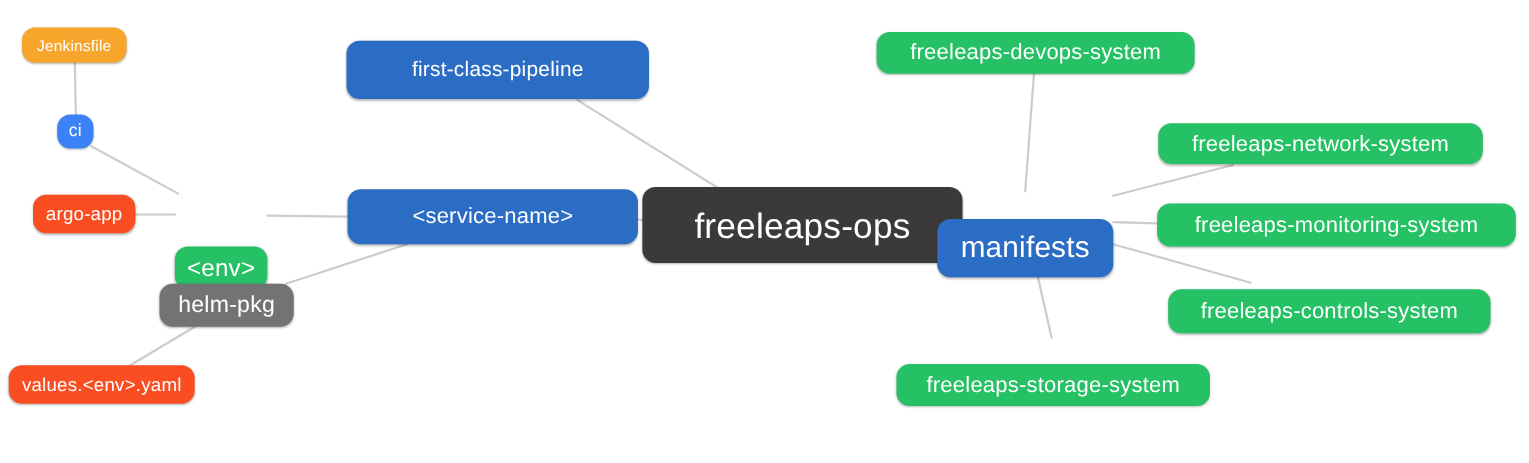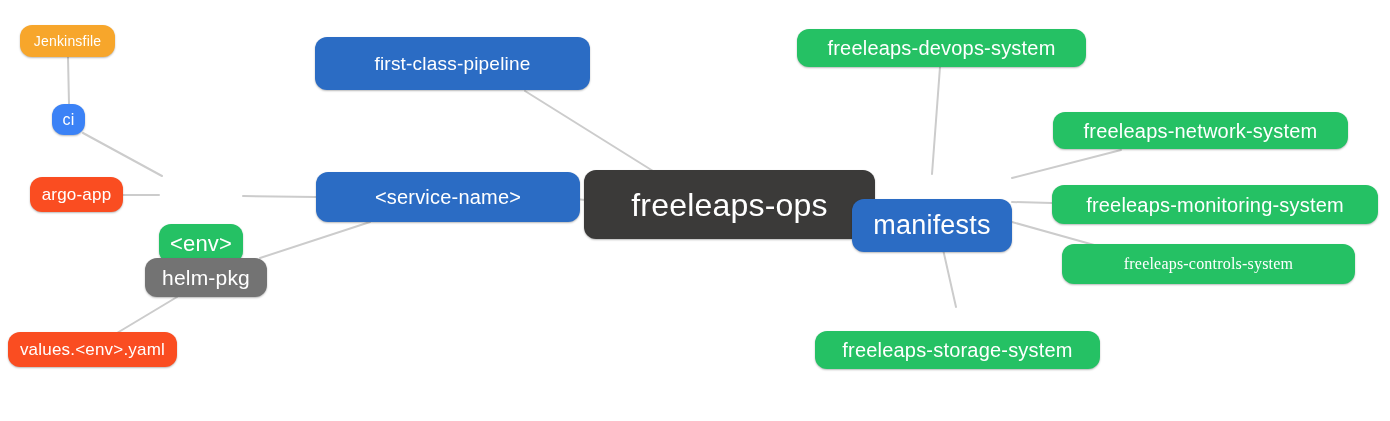--- a/index.html
+++ b/index.html
@@ -64,16 +64,16 @@
       <div class="node" style="left: 159px; top: 176px; width: 84px; height: 39px; font-size: 22px; background: rgb(37, 193, 100); margin-top: 48px;">&lt;env&gt;</div>
       <div class="node" style="left: 315px; top: 37px; width: 275px; height: 53px; font-size: 19px; background: rgb(43, 108, 196);">first-class-pipeline</div>
       <div class="node" style="left: 316px; top: 172px; width: 264px; height: 50px; font-size: 20px; background: rgb(43, 108, 196);">&lt;service-name&gt;</div>
       <div class="node" style="left: 584px; top: 170px; width: 291px; height: 69px; font-size: 32px; background: rgb(59, 58, 57);">freeleaps-ops</div>
       <div class="node" style="left: 852px; top: 174px; width: 160px; height: 53px; font-size: 27px; background: rgb(43, 108, 196); margin-top: 25px;">manifests</div>
       <div class="node" style="left: 145px; top: 258px; width: 122px; height: 39px; font-size: 21px; background: #737373;">helm-pkg</div>
       <div class="node" style="left: 8px; top: 332px; width: 169px; height: 35px; font-size: 17px; background: rgb(250, 77, 33);">values.&lt;env&gt;.yaml</div>
       <div class="node" style="left: 797px; top: 29px; width: 289px; height: 38px; font-size: 20px; background: rgb(37, 193, 100);">freeleaps-devops-system</div>
       <div class="node" style="left: 1053px; top: 112px; width: 295px; height: 37px; font-size: 20px; background: rgb(37, 193, 100);">freeleaps-network-system</div>
       <div class="node" style="left: 1052px; top: 185px; width: 326px; height: 39px; font-size: 20px; background: rgb(37, 193, 100);">freeleaps-monitoring-system</div>
-      <div class="node" style="left: 1062px; top: 244px; width: 293px; height: 40px; font-size: 16px; background: rgb(37, 193, 100); font-family: Liberation Serif, serif;">freeleaps-controls-system</div>
+      <div class="node" style="left: 1062px; top: 263px; width: 293px; height: 40px; font-size: 20px; background: rgb(37, 193, 100);">freeleaps-controls-system</div>
       <div class="node" style="left: 815px; top: 307px; width: 285px; height: 38px; font-size: 20px; background: rgb(37, 193, 100); margin-top: 24px;">freeleaps-storage-system</div>
     </div>
 </div>
 
 </body></html>

